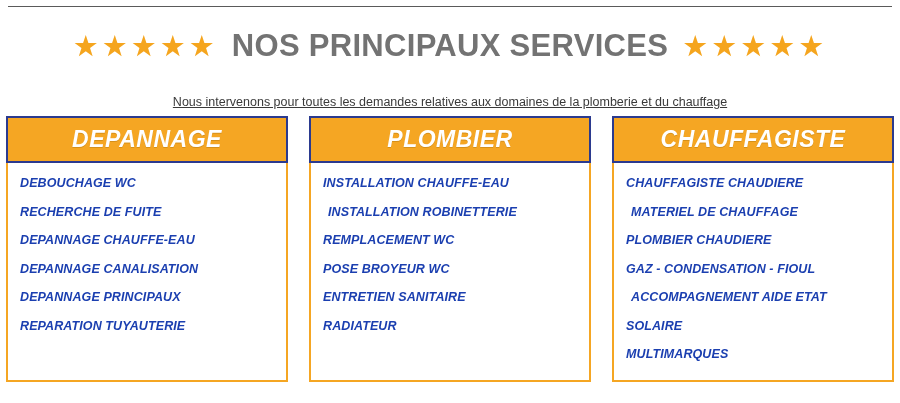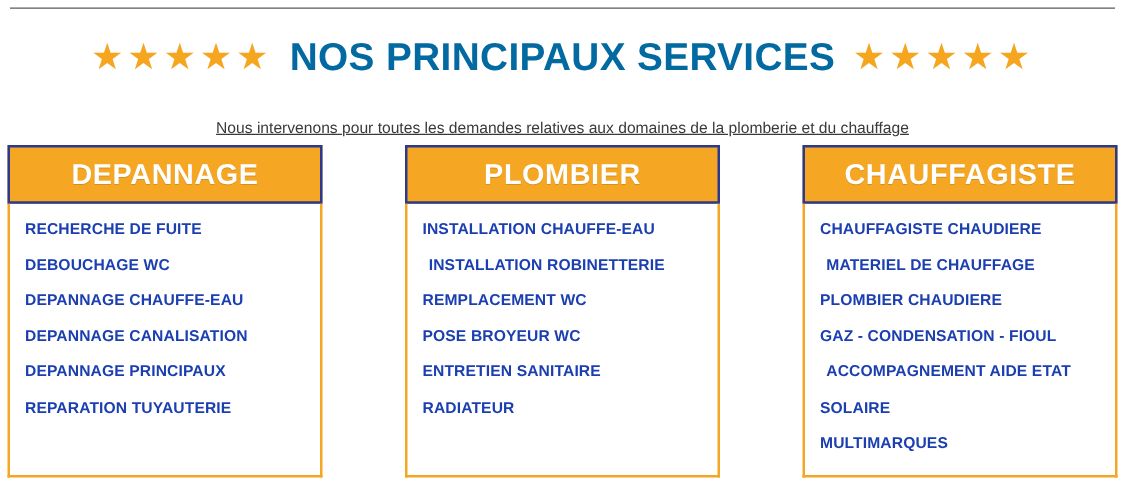--- a/index.html
+++ b/index.html
@@ -42,21 +42,21 @@
   .stars {
     color: #f5a51e;
     font-size: 29px;
     letter-spacing: 3px;
     line-height: 1;
     white-space: nowrap;
   }
   .main-title {
     font-size: 31px;
     font-weight: bold;
-    color: #0369a1;
+    color: #737373;
     letter-spacing: 0.3px;
     white-space: nowrap;
   }
   .subtitle {
     position: absolute;
     top: 95px;
     left: 0;
     width: 900px;
     text-align: center;
     font-size: 12.5px;
@@ -67,22 +67,23 @@
     position: absolute;
     top: 116px;
     left: 0;
     width: 900px;
     display: flex;
     justify-content: space-between;
     padding: 0 6px;
     box-sizing: border-box;
   }
   .card {
-    width: 252px;
+    width: 282px;
     box-sizing: border-box;
+    font-style: italic;
   }
   .card-header {
     background: #f5a623;
     border: 2px solid #2b3a8f;
     box-sizing: border-box;
     height: 47px;
     display: flex;
     align-items: center;
     justify-content: center;
   }
@@ -134,22 +135,22 @@
   <div class="subtitle">Nous intervenons pour toutes les demandes relatives aux domaines de la plomberie et du chauffage</div>
 
   <div class="columns">
 
     <div class="card">
       <div class="card-header">
         <span>DEPANNAGE</span>
       </div>
       <div class="card-body">
         <ul>
+          <li>DEBOUCHAGE WC</li>
           <li>RECHERCHE DE FUITE</li>
-          <li>DEBOUCHAGE WC</li>
           <li>DEPANNAGE CHAUFFE-EAU</li>
           <li>DEPANNAGE CANALISATION</li>
           <li>DEPANNAGE PRINCIPAUX</li>
           <li>REPARATION TUYAUTERIE</li>
         </ul>
       </div>
     </div>
 
     <div class="card">
       <div class="card-header">

